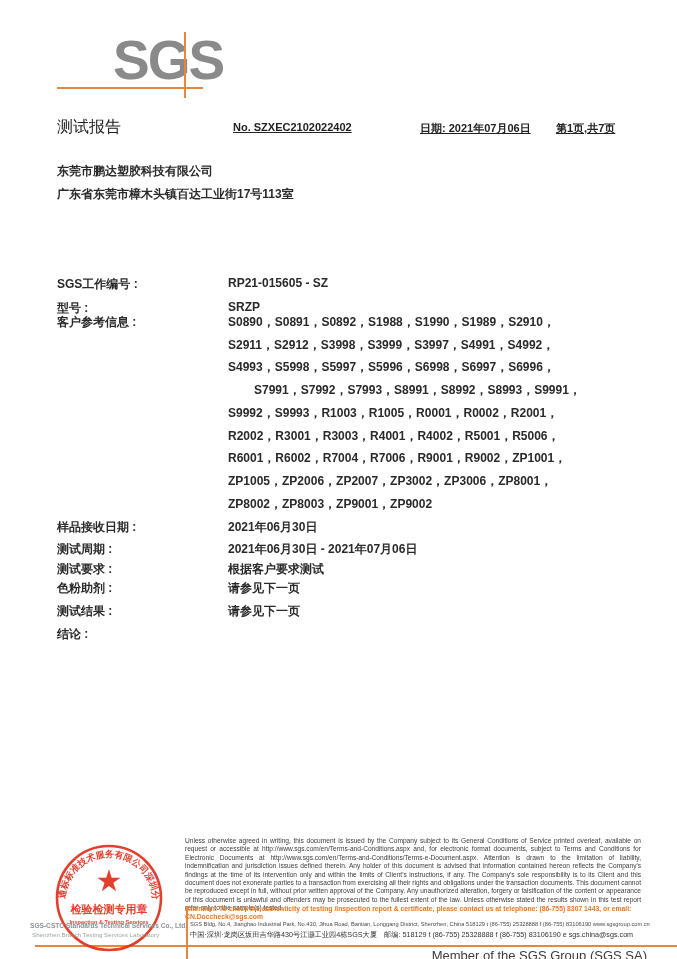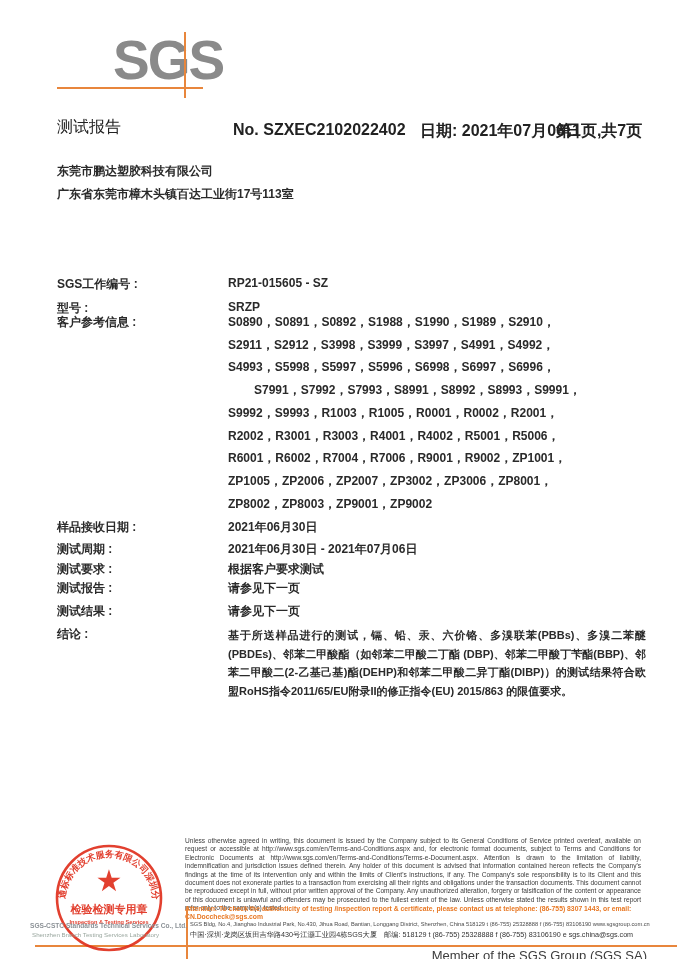--- a/index.html
+++ b/index.html
@@ -9,21 +9,21 @@
   }
   .abs{position:absolute;}
   
   .logo-text{
     position:absolute; left:113px; top:33px;
     font-size:55px; font-weight:700; color:#8a8a8a; letter-spacing:-2px; line-height:1;
   }
   .cross-v{position:absolute; left:184px; top:32px; width:2px; height:66px; background:#e8863c;}
   .cross-h{position:absolute; left:57px; top:87px; width:146px; height:2px; background:#e8863c;}
   .doc-title{font-size:16px; font-weight:400; color:#222;}
-  .hdr{font-size:16px; font-weight:700; color:#222;}
+  .hdr{font-size:11px; font-weight:700; color:#222;text-decoration:underline;}
   
   .txt{font-size:12px; font-weight:700; color:#2a2a2a; white-space:nowrap;}
   .lbl{left:57px;}
   .val{left:228px;}
   .para{
     font-size:11px; font-weight:700; color:#2a2a2a; line-height:18.5px;
     width:418px; text-align:justify; white-space:normal;
   }
   
   .disclaimer{
@@ -82,28 +82,27 @@
 
   <span class="abs txt lbl" style="top:519px;">样品接收日期 :</span>
   <span class="abs txt val" style="top:519px;">2021年06月30日</span>
 
   <span class="abs txt lbl" style="top:541px;">测试周期 :</span>
   <span class="abs txt val" style="top:541px;">2021年06月30日 - 2021年07月06日</span>
 
   <span class="abs txt lbl" style="top:561px;text-align:right;">测试要求 :</span>
   <span class="abs txt val" style="top:561px;">根据客户要求测试</span>
 
-  <span class="abs txt lbl" style="top:580px;">测试报告 :</span>
+  <span class="abs txt lbl" style="top:580px;">色粉助剂 :</span>
   <span class="abs txt val" style="top:580px;">请参见下一页</span>
 
   <span class="abs txt lbl" style="top:603px;">测试结果 :</span>
   <span class="abs txt val" style="top:603px;">请参见下一页</span>
 
   <span class="abs txt lbl" style="top:626px;">结论 :</span>
-  <div class="abs para val" style="top:626px;">基于所送样品进行的测试，镉、铅、汞、六价铬、多溴联苯(PBBs)、多溴二苯醚(PBDEs)、邻苯二甲酸酯（如邻苯二甲酸二丁酯 (DBP)、邻苯二甲酸丁苄酯(BBP)、邻苯二甲酸二(2-乙基己基)酯(DEHP)和邻苯二甲酸二异丁酯(DIBP)）的测试结果符合欧盟RoHS指令2011/65/EU附录II的修正指令(EU) 2015/863 的限值要求。</div>
 
   <div class="abs disclaimer">Unless otherwise agreed in writing, this document is issued by the Company subject to its General Conditions of Service printed overleaf, available on request or accessible at http://www.sgs.com/en/Terms-and-Conditions.aspx and, for electronic format documents, subject to Terms and Conditions for Electronic Documents at http://www.sgs.com/en/Terms-and-Conditions/Terms-e-Document.aspx. Attention is drawn to the limitation of liability, indemnification and jurisdiction issues defined therein. Any holder of this document is advised that information contained hereon reflects the Company's findings at the time of its intervention only and within the limits of Client's instructions, if any. The Company's sole responsibility is to its Client and this document does not exonerate parties to a transaction from exercising all their rights and obligations under the transaction documents. This document cannot be reproduced except in full, without prior written approval of the Company. Any unauthorized alteration, forgery or falsification of the content or appearance of this document is unlawful and offenders may be prosecuted to the fullest extent of the law. Unless otherwise stated the results shown in this test report refer only to the sample(s) tested.</div>
   <div class="abs attention">Attention: To check the authenticity of testing /inspection report &amp; certificate, please contact us at telephone: (86-755) 8307 1443, or email: CN.Doccheck@sgs.com</div>
   <div class="abs addr-en">SGS Bldg, No.4, Jianghao Industrial Park, No.430, Jihua Road, Bantian, Longgang District, Shenzhen, China 518129    t (86-755) 25328888    f (86-755) 83106190    www.sgsgroup.com.cn</div>
   <div class="abs addr-cn">中国·深圳·龙岗区坂田吉华路430号江灏工业园4栋SGS大厦　邮编: 518129    t (86-755) 25328888    f (86-755) 83106190    e sgs.china@sgs.com</div>
   <div class="abs foot-vline"></div>
   <div class="abs foot-hline"></div>
   <div class="abs member">Member of the SGS Group (SGS SA)</div>
 
   <div class="abs stamp-wrap">

